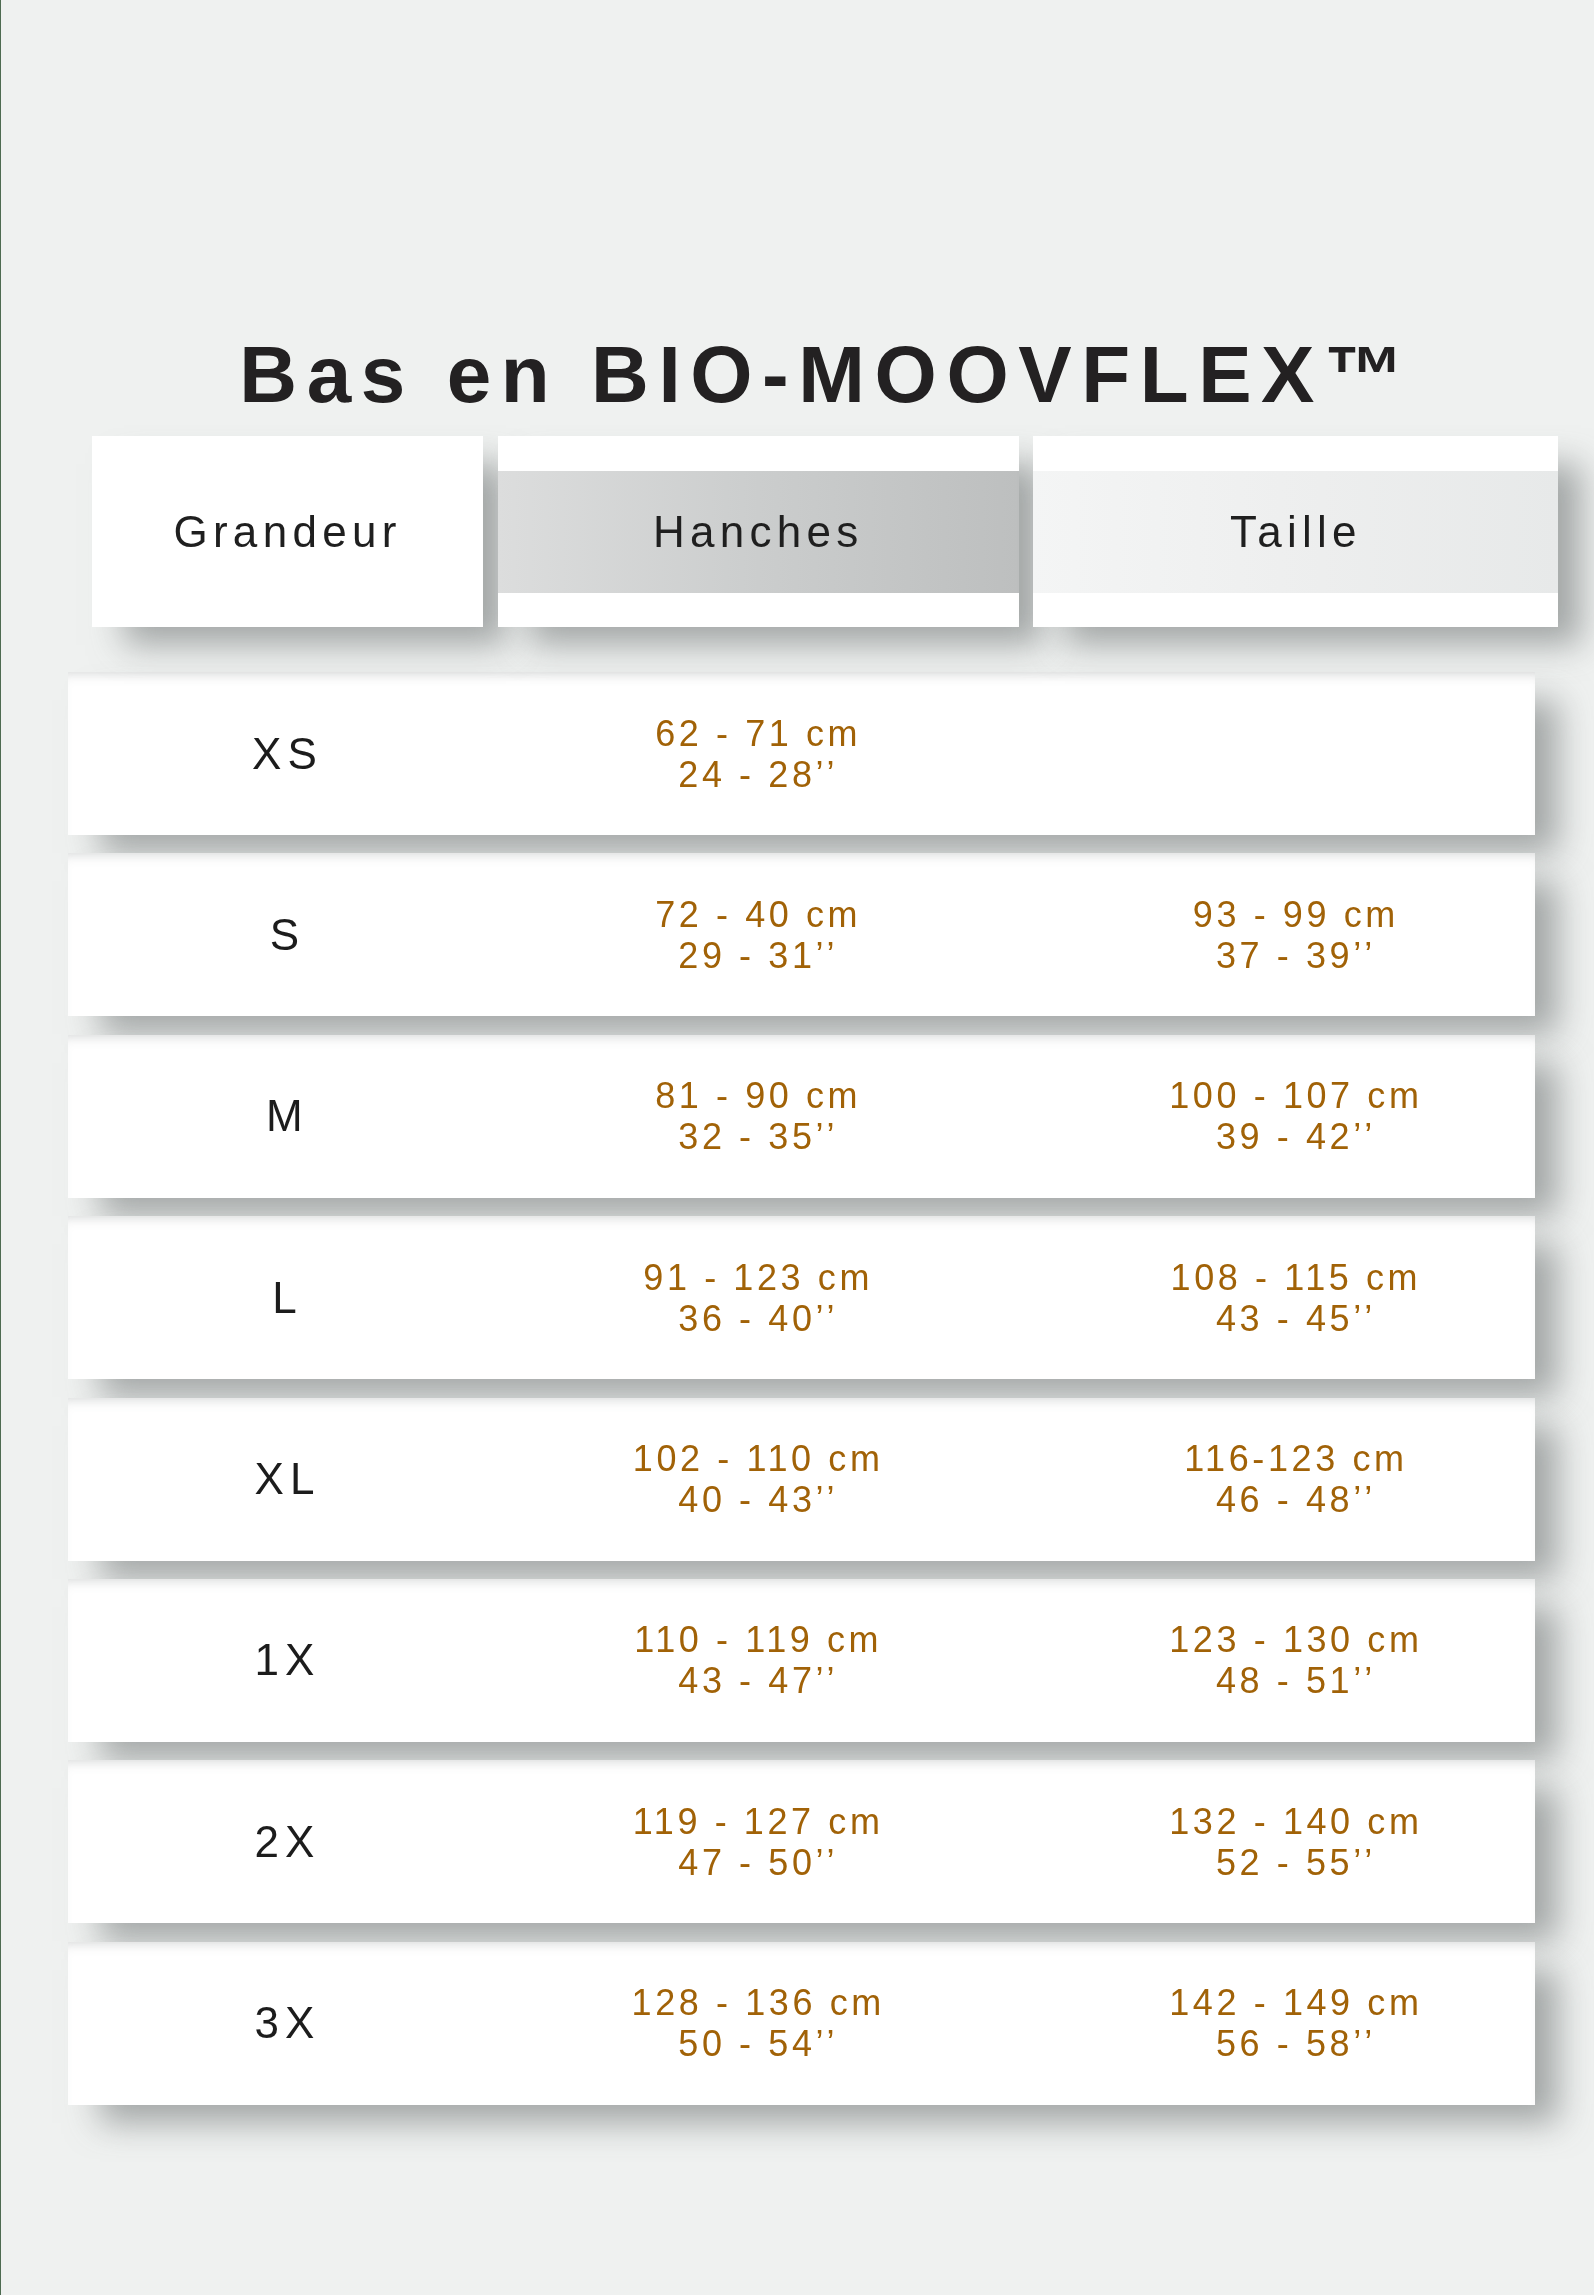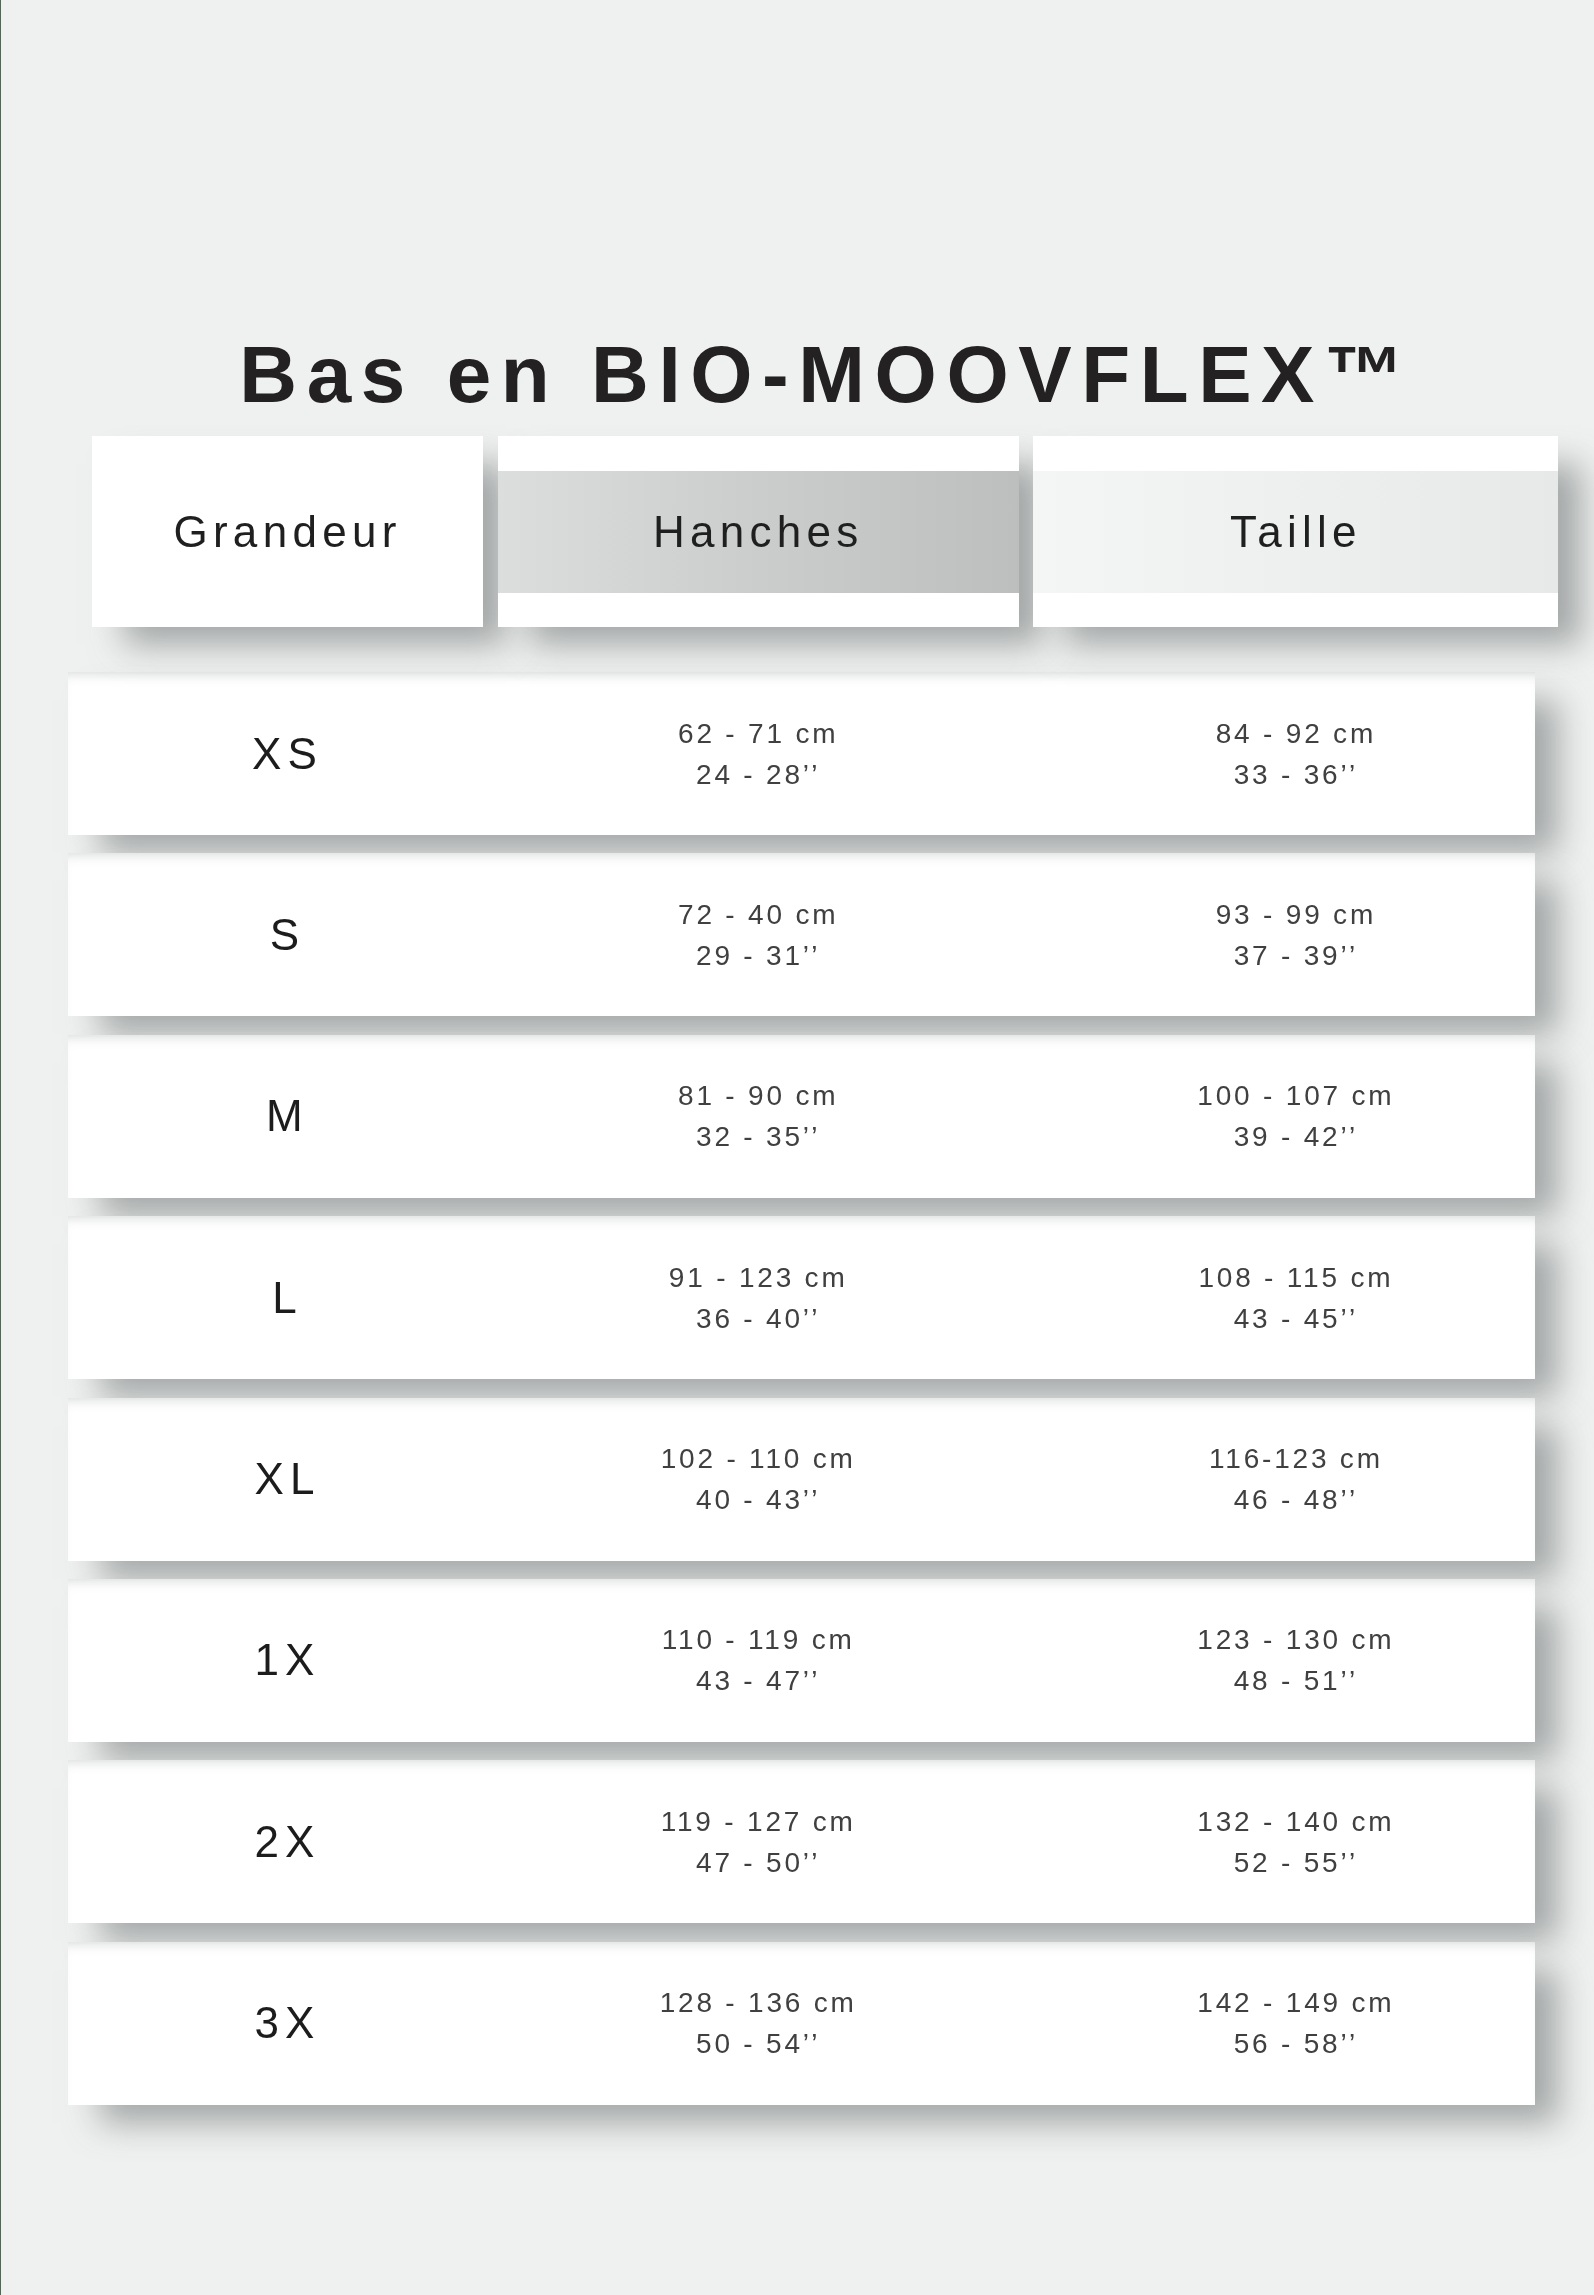--- a/index.html
+++ b/index.html
@@ -89,24 +89,24 @@
   .size-cell {
     text-align: center;
     font-size: 44px;
     letter-spacing: 0.14em;
     color: #1c1c1c;
     white-space: nowrap;
   }
 
   .meas-cell {
     text-align: center;
-    font-size: 28px;
+    font-size: 36px;
     line-height: 41px;
     letter-spacing: 0.10em;
-    color: #404040;
+    color: #a16207;
     white-space: nowrap;
   }
 </style>
 </head>
 <body>
 
 <div class="edge-line"></div>
 
 <h1 class="page-title">Bas en BIO-MOOVFLEX™</h1>
 
@@ -127,24 +127,20 @@
   </div>
 
   <div class="rows">
 
     <div class="row">
       <div class="size-cell">XS</div>
       <div class="meas-cell">
         <div>62 - 71 cm</div>
         <div>24 - 28’’</div>
       </div>
-      <div class="meas-cell">
-        <div>84 - 92 cm</div>
-        <div>33 - 36’’</div>
-      </div>
     </div>
 
     <div class="row">
       <div class="size-cell">S</div>
       <div class="meas-cell">
         <div>72 - 40 cm</div>
         <div>29 - 31’’</div>
       </div>
       <div class="meas-cell">
         <div>93 - 99 cm</div>

